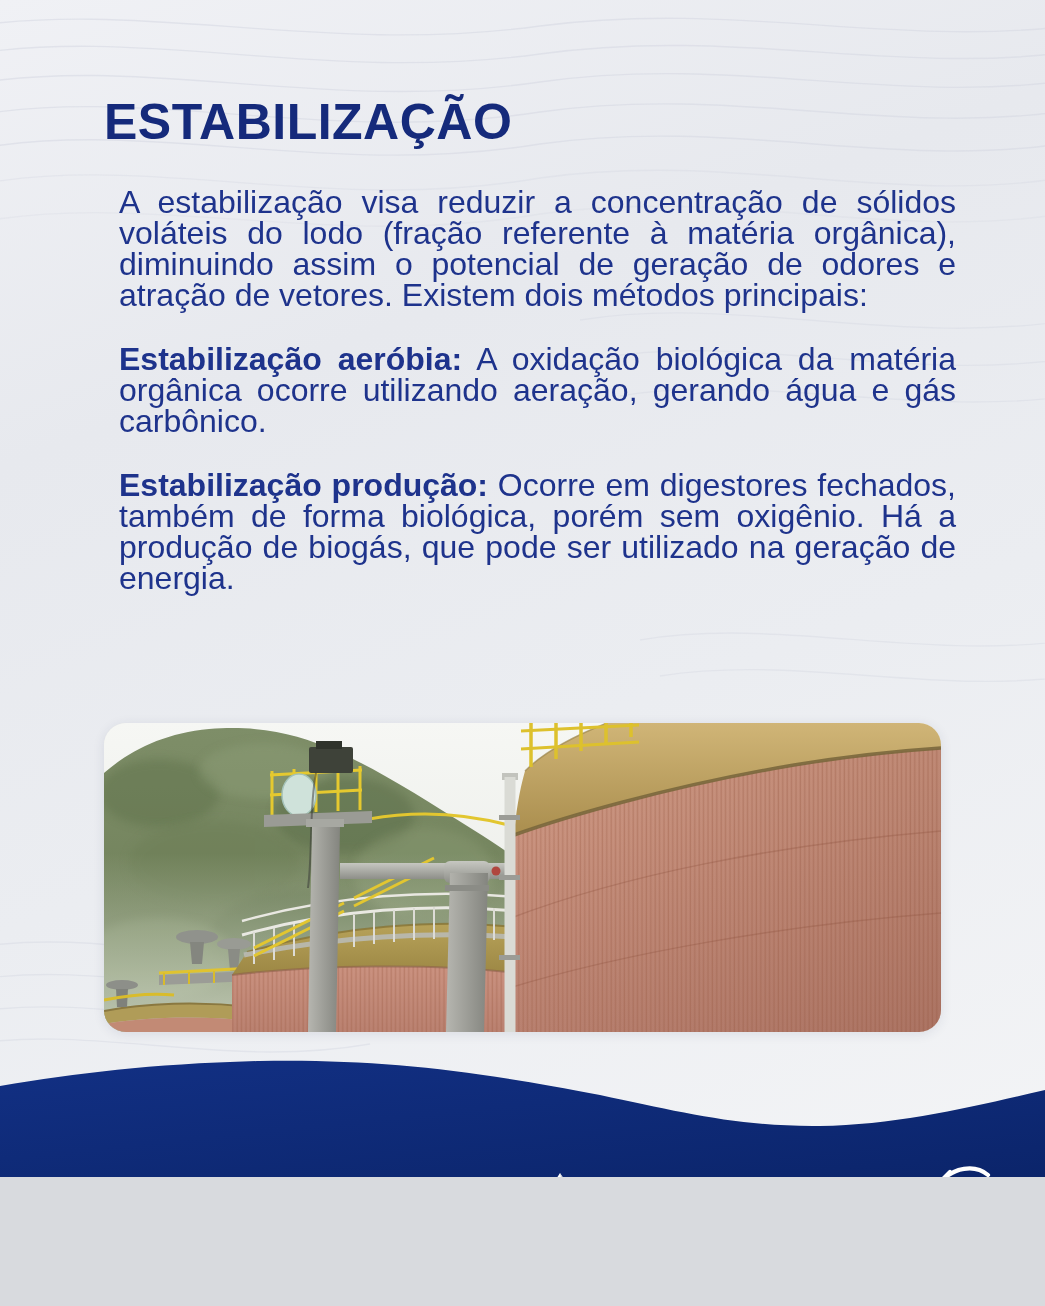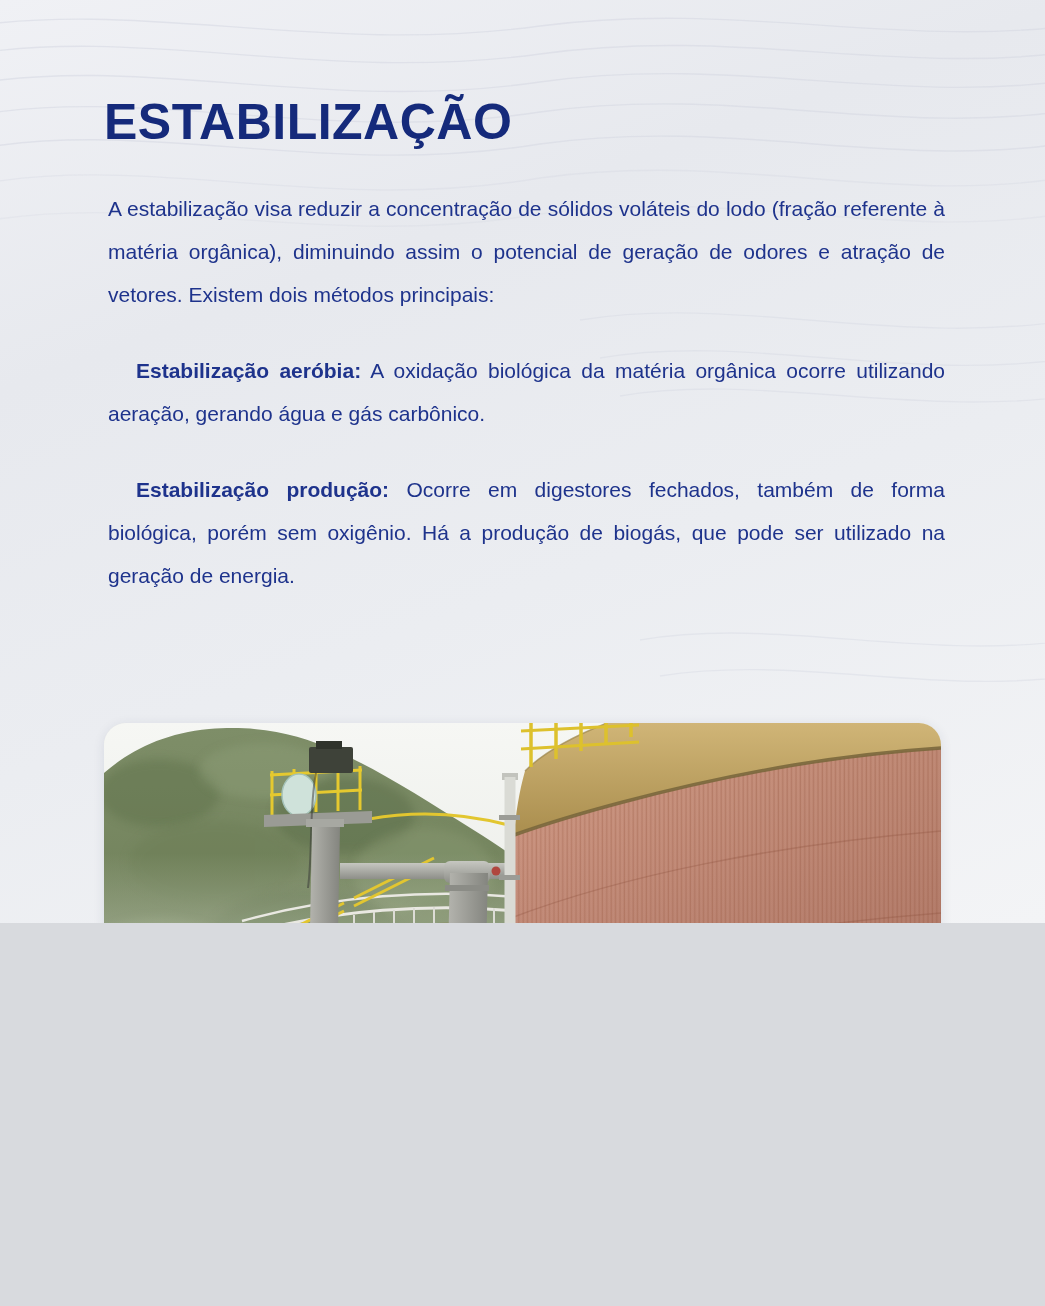--- a/index.html
+++ b/index.html
@@ -1,33 +1,33 @@
 <!DOCTYPE html>
 <html><head>
 <meta charset="utf-8">
 <style>
   html,body{margin:0;padding:0;background:#d8dade;}
   .page{
-    position:relative;width:1045px;height:923px;overflow:hidden;
+    position:relative;width:1045px;height:1177px;overflow:hidden;
     background:linear-gradient(160deg,#f0f1f5 0%,#e7e9ee 30%,#ebedf1 60%,#f3f4f6 100%);
     font-family:"Liberation Sans",sans-serif;
   }
   .contours{position:absolute;left:0;top:0;width:1045px;height:1306px;}
   .contours path{fill:none;stroke:#d5d8e2;stroke-width:1.4;}
   .title{
     position:absolute;left:104px;top:96px;margin:0;
     font-size:50px;line-height:1.05;font-weight:bold;color:#152a7b;letter-spacing:0.5px;
   }
   .body-text{
-    position:absolute;left:108px;top:187px;width:837px;
-    color:#1e338c;font-size:21px;line-height:43px;
+    position:absolute;left:119px;top:187px;width:837px;
+    color:#1e338c;font-size:32px;line-height:31px;
     text-align:justify;text-justify:inter-word;
   }
   .body-text p{margin:0 0 33px 0;}
-  .body-text strong{font-weight:bold;margin-left:28px;}
+  .body-text strong{font-weight:bold;}
   .photo{
     position:absolute;left:104px;top:723px;width:837px;height:309px;
     border-radius:22px;overflow:hidden;box-shadow:0 2px 12px rgba(40,50,90,.10);
     background:#e8eae5;
   }
   .photo svg{display:block;width:100%;height:100%;}
   .wave{position:absolute;left:0;top:1040px;width:1045px;height:266px;display:block;}
   .logo-drop{position:absolute;left:455px;top:1176px;width:42px;height:46px;}
   .logo-flame{position:absolute;left:542px;top:1172px;width:36px;height:50px;}
   .tagline{

